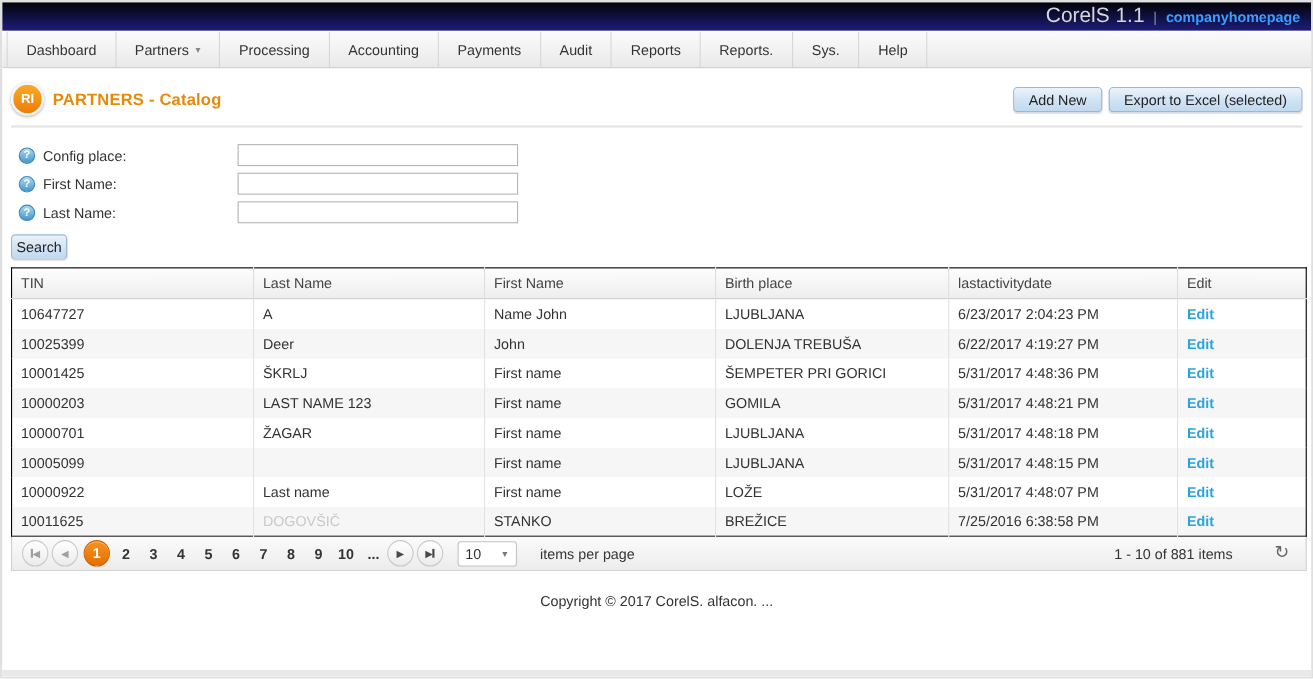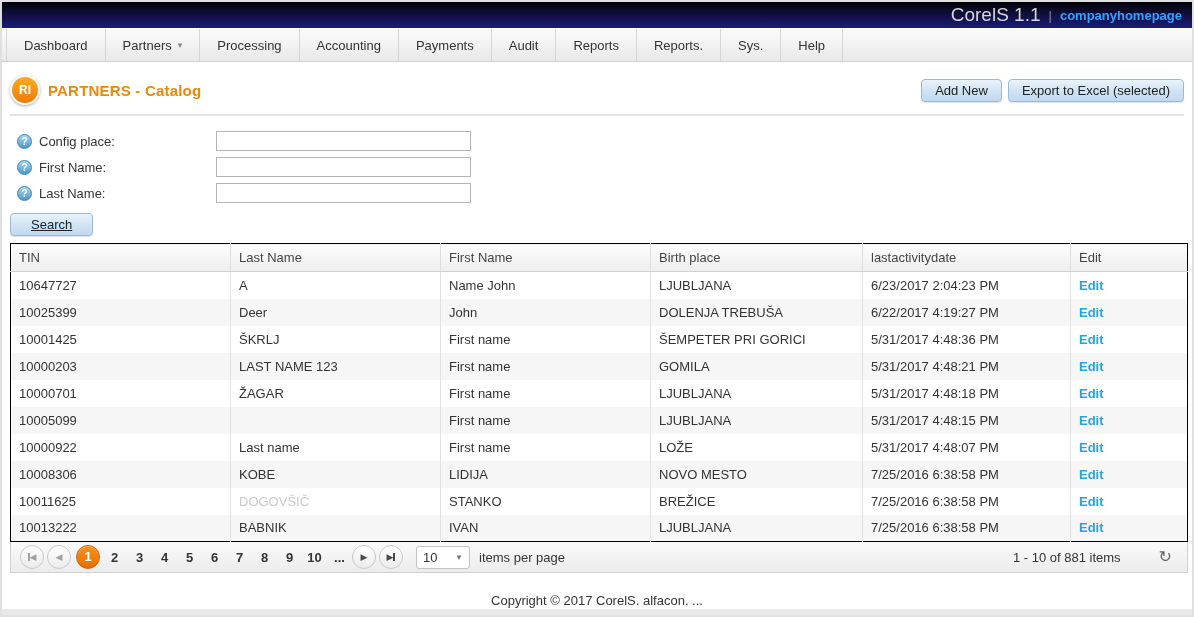--- a/index.html
+++ b/index.html
@@ -28,21 +28,21 @@
   .hdr-actions { margin-left:auto; display:flex; gap:6px; }
   .btn { font-family:inherit; font-size:13px; color:#222; padding:3px 13px; background:linear-gradient(#eaf3fb,#cfe3f4 55%,#c1d9ee); border:1px solid #9cb8d2; border-radius:4px; box-shadow:0 1px 1px rgba(0,0,0,.12); cursor:pointer; }
 
   
   .filters { margin-top:12px; }
   .frow { display:flex; align-items:center; height:26px; }
   .qicon { width:15px; height:15px; min-width:15px; border-radius:50%; background:linear-gradient(#a6d8f3,#4a97cd); border:1px solid #3d85b8; color:#fff; font-size:10px; font-weight:bold; text-align:center; line-height:14px; margin-left:7px; }
   .flabel { font-size:13px; color:#333; margin-left:7px; width:177px; }
   .finput { width:255px; height:20px; border:1px solid #b4b4b4; font-family:inherit; font-size:13px; padding:0 4px; color:#333; }
   .search-row { margin-top:7px; }
-  .search-btn { padding:3px 20px;text-decoration:underline; }
+  .search-btn { padding:3px 4px; }
 
   
   table.grid { width:1178px; margin-top:7px; border-collapse:collapse; table-layout:fixed; border:1px solid #000000; }
   .grid th { background:linear-gradient(#fdfdfd,#eeeeee); font-size:13px; font-weight:normal; color:#444; text-align:left; padding:6px 8px; border-bottom:1px solid #d0d0d0; border-right:1px solid #dedede; height:26px; }
   .grid th:last-child { border-right:none; }
   .grid td { font-size:13px; color:#333; padding:0 8px; height:27px; border-right:1px solid #e2e2e2; white-space:nowrap; overflow:hidden; }
   .grid td:last-child { border-right:none; }
   .grid tbody tr:nth-child(even) { background:#f6f6f6; }
   .grid .edit-link { color:#29a3dc; font-weight:bold; text-decoration:none; cursor:pointer; }
   .grid .faded { color:#c9c9c9; }
@@ -51,21 +51,21 @@
   
   .pager { width:1178px; height:31px; background:linear-gradient(#fbfbfb,#ececec); border:1px solid #d0d0d0; border-top:none; display:flex; align-items:center; padding:0 9px; }
   .pg-btn { width:24px; height:24px; border-radius:50%; background:linear-gradient(#ffffff,#ebebeb); border:1px solid #c9c9c9; display:flex; align-items:center; justify-content:center; margin-right:3px; cursor:pointer; color:#4a4a4a; font-size:9px; }
   .pg-btn.dim { color:#a0a0a0; }
   .pg-bar { display:inline-block; width:2px; height:8px; background:currentColor; }
   .pg-num { width:25px; text-align:center; font-size:13px; font-weight:bold; color:#333; cursor:pointer; }
   .pg-num.current { width:24px; height:24px; border-radius:50%; background:linear-gradient(#f7941d,#e56f00); border:1px solid #d2620a; color:#fff; line-height:22px; box-shadow:inset 0 1px 0 rgba(255,255,255,.35); margin:0 2px; }
   .pg-ellipsis { width:25px; text-align:center; font-size:13px; font-weight:bold; color:#333; }
   .pg-select { width:54px; height:23px; background:#fff; border:1px solid #c4c4c4; border-radius:3px; margin-left:10px; display:flex; align-items:center; justify-content:space-between; padding:0 6px; font-size:13px; color:#333; cursor:pointer; }
   .pg-select .sel-caret { font-size:8px; color:#777; }
-  .pg-size-label { font-size:13px; color:#333; margin-left:9px; }
+  .pg-size-label { font-size:13px; color:#333; margin-left:21px; }
   .pg-range { margin-left:auto; font-size:13px; color:#333; }
   .pg-refresh { margin-left:38px; margin-right:6px; font-size:16px; color:#666; cursor:pointer; line-height:1; }
 
   
   .footer { text-align:center; margin-top:20px; font-size:13px; color:#333; }
   .bottom-strip { position:absolute; bottom:0; left:0; right:0; height:6px; background:#e9e9e9; }
 </style>
 </head>
 <body>
 
@@ -213,40 +213,24 @@
           </tr>
           <tr>
             <td>10000922</td>
             <td>Last name</td>
             <td>First name</td>
             <td>LOŽE</td>
             <td>5/31/2017 4:48:07 PM</td>
             <td><a class="edit-link">Edit</a></td>
           </tr>
           <tr>
-            <td>10008306</td>
-            <td>KOBE</td>
-            <td>LIDIJA</td>
-            <td>NOVO MESTO</td>
-            <td>7/25/2016 6:38:58 PM</td>
-            <td><a class="edit-link">Edit</a></td>
-          </tr>
-          <tr>
             <td>10011625</td>
             <td class="faded">DOGOVŠIČ</td>
             <td>STANKO</td>
             <td>BREŽICE</td>
-            <td>7/25/2016 6:38:58 PM</td>
-            <td><a class="edit-link">Edit</a></td>
-          </tr>
-          <tr>
-            <td>10013222</td>
-            <td>BABNIK</td>
-            <td>IVAN</td>
-            <td>LJUBLJANA</td>
             <td>7/25/2016 6:38:58 PM</td>
             <td><a class="edit-link">Edit</a></td>
           </tr>
         </tbody>
     </table>
 
     <div class="pager">
       <div class="pg-btn dim">
           <span class="pg-bar"></span>
           <span>◀</span>

